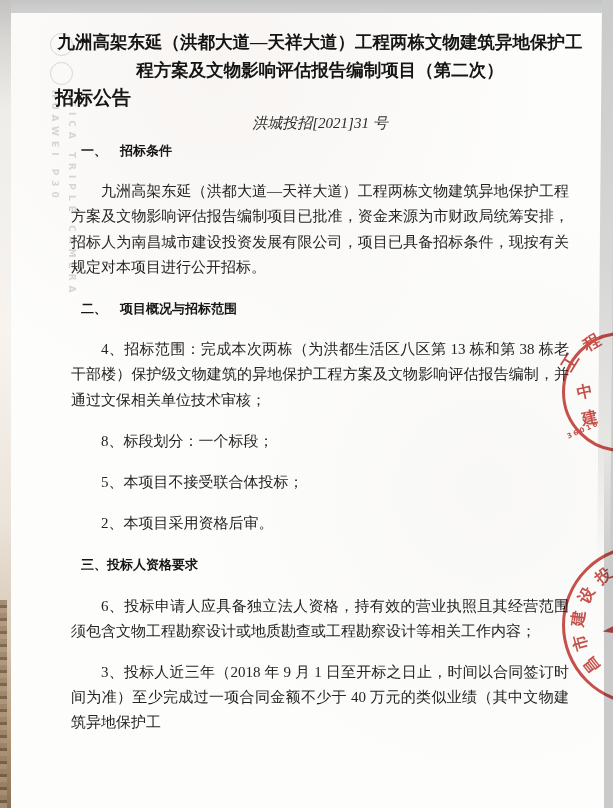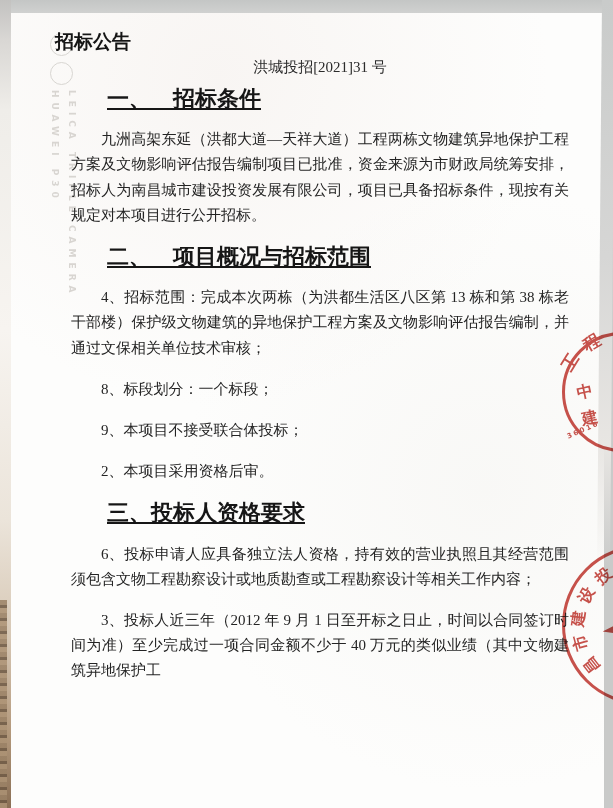--- a/index.html
+++ b/index.html
@@ -36,22 +36,22 @@
   .wm-c1 { left:40px; top:21px; }
   .wm-c2 { left:40px; top:50px; }
   .wm-text { position:absolute; left:70px; top:78px; transform:rotate(90deg); transform-origin:0 0;
     font-family:"DejaVu Sans","Liberation Sans",sans-serif; font-size:9px; font-weight:bold;
     letter-spacing:5px; color:#d8d5d1; line-height:17px; white-space:nowrap; }
 
   
   .content { position:absolute; left:45px; top:16px; width:530px; color:#1f1f1f; }
   .title { font-size:17.5px; font-weight:bold; line-height:28px; text-align:center; color:#151515; margin:0; }
   .subtitle { font-size:19px; font-weight:bold; line-height:28px; color:#151515; margin:0; }
-  .docnum { font-size:15px; line-height:22px; text-align:center; color:#2b2b2b; margin:0 0 4px 0; }
-  .sec-h { font-size:22px; font-weight:bold; line-height:25.2px; text-indent:2em; margin:8px; color:#161616;text-decoration:underline; }
+  .docnum { font-size:15px; line-height:22px; text-align:center; color:#2b2b2b; margin:0 0 4px 0;font-style:italic; }
+  .sec-h { font-size:13px; font-weight:bold; line-height:25.2px; text-indent:2em; margin:0; color:#161616; }
   .par { font-size:15px; line-height:25.2px; text-indent:2em; text-align:justify; margin:16px; color:#242424; }
 
   
   .stamp { position:absolute; color:#c23a33; mix-blend-mode:multiply; opacity:.88; z-index:5;
     font-family:"Liberation Serif","DejaVu Serif",serif; }
   .ring { position:absolute; border:3.5px solid currentColor; border-radius:50%; }
   .s-char { position:absolute; font-weight:bold; }
   .s-serial { position:absolute; font-weight:bold; font-family:"DejaVu Sans",sans-serif; }
   .star { position:absolute; background:currentColor;
     clip-path:polygon(50% 0%,61% 35%,98% 35%,68% 57%,79% 91%,50% 70%,21% 91%,32% 57%,2% 35%,39% 35%); }
@@ -66,35 +66,36 @@
     <div>
       <span class="wm-circle wm-c1"></span>
       <span class="wm-circle wm-c2"></span>
       <div class="wm-text">
         <div>LEICA TRIPLE CAMERA</div>
         <div>HUAWEI P30</div>
       </div>
     </div>
 
     <div class="content">
+      <div class="title">九洲高架东延（洪都大道—天祥大道）工程两栋文物建筑异地保护工程方案及文物影响评估报告编制项目（第二次）</div>
       <div class="subtitle">招标公告</div>
       <div class="docnum">洪城投招[2021]31 号</div>
 
       <h3 class="sec-h">一、　招标条件</h3>
       <p class="par">九洲高架东延（洪都大道—天祥大道）工程两栋文物建筑异地保护工程方案及文物影响评估报告编制项目已批准，资金来源为市财政局统筹安排，招标人为南昌城市建设投资发展有限公司，项目已具备招标条件，现按有关规定对本项目进行公开招标。</p>
 
       <h3 class="sec-h">二、　项目概况与招标范围</h3>
       <p class="par">4、招标范围：完成本次两栋（为洪都生活区八区第 13 栋和第 38 栋老干部楼）保护级文物建筑的异地保护工程方案及文物影响评估报告编制，并通过文保相关单位技术审核；</p>
       <p class="par">8、标段划分：一个标段；</p>
-      <p class="par">9、本项目不接受联合体投标；</p>
+      <p class="par">5、本项目不接受联合体投标；</p>
       <p class="par">2、本项目采用资格后审。</p>
 
       <h3 class="sec-h">三、投标人资格要求</h3>
       <p class="par">6、投标申请人应具备独立法人资格，持有效的营业执照且其经营范围须包含文物工程勘察设计或地质勘查或工程勘察设计等相关工作内容；</p>
-      <p class="par">3、投标人近三年（2012 年 9 月 1 日至开标之日止，时间以合同签订时间为准）至少完成过一项合同金额不少于 40 万元的类似业绩（其中文物建筑异地保护工</p>
+      <p class="par">3、投标人近三年（2018 年 9 月 1 日至开标之日止，时间以合同签订时间为准）至少完成过一项合同金额不少于 40 万元的类似业绩（其中文物建筑异地保护工</p>
     </div>
   </div>
 
   <div class="top-edge"></div>
   <div class="right-edge"></div>
   <div class="left-edge"></div>
   <div class="spine"></div>
 
   <div class="stamp">
     <div class="ring" style="left:562px; top:332px; width:120px; height:120px;"></div>

